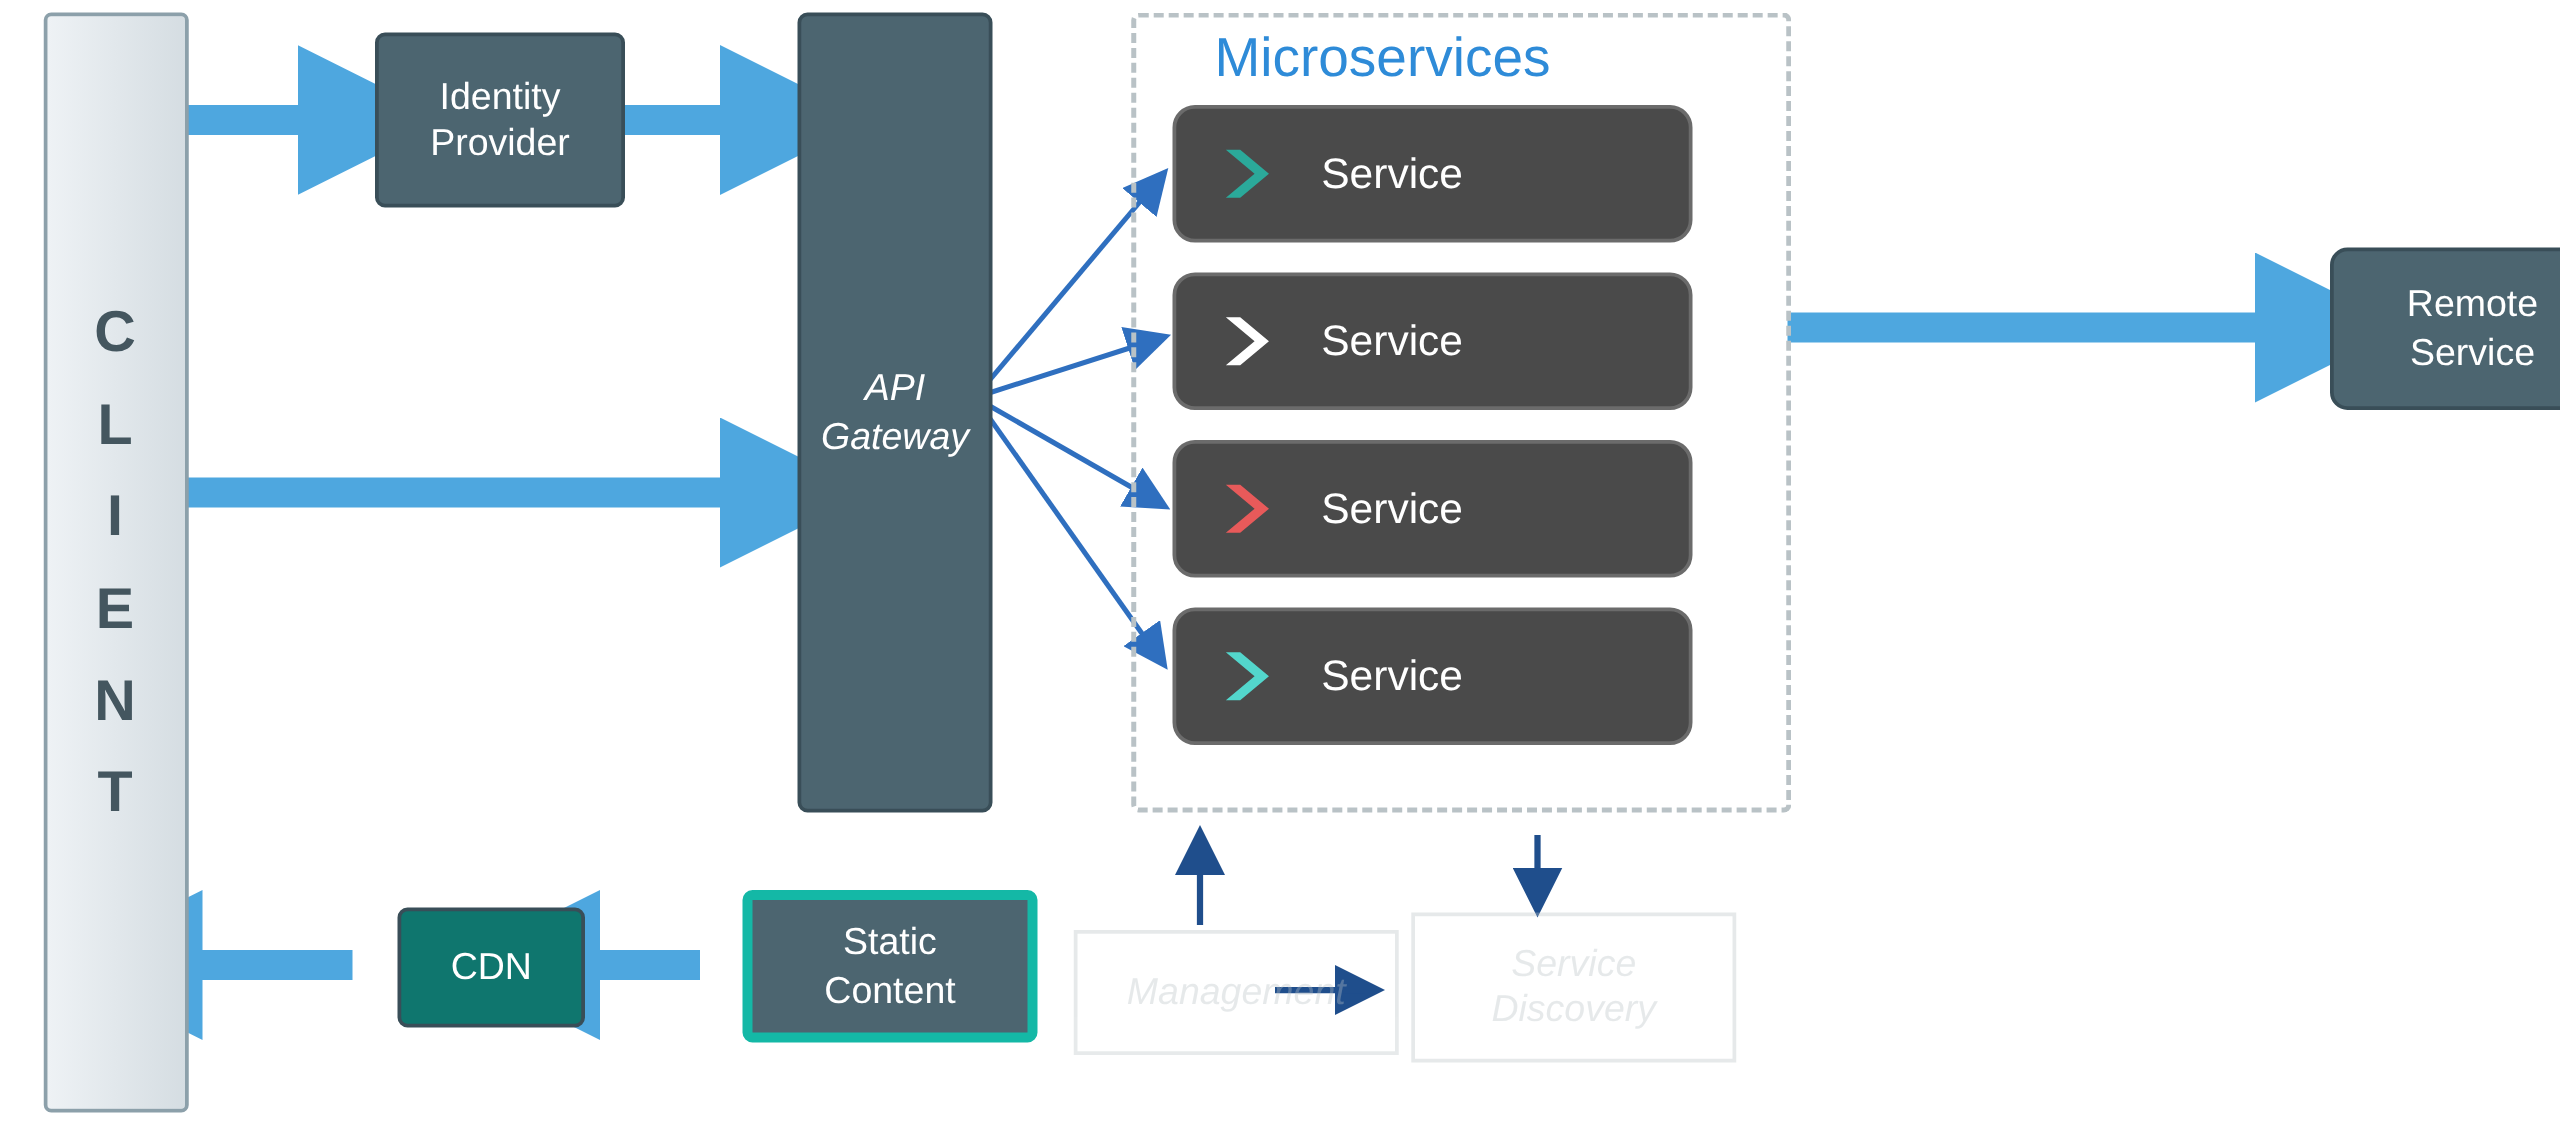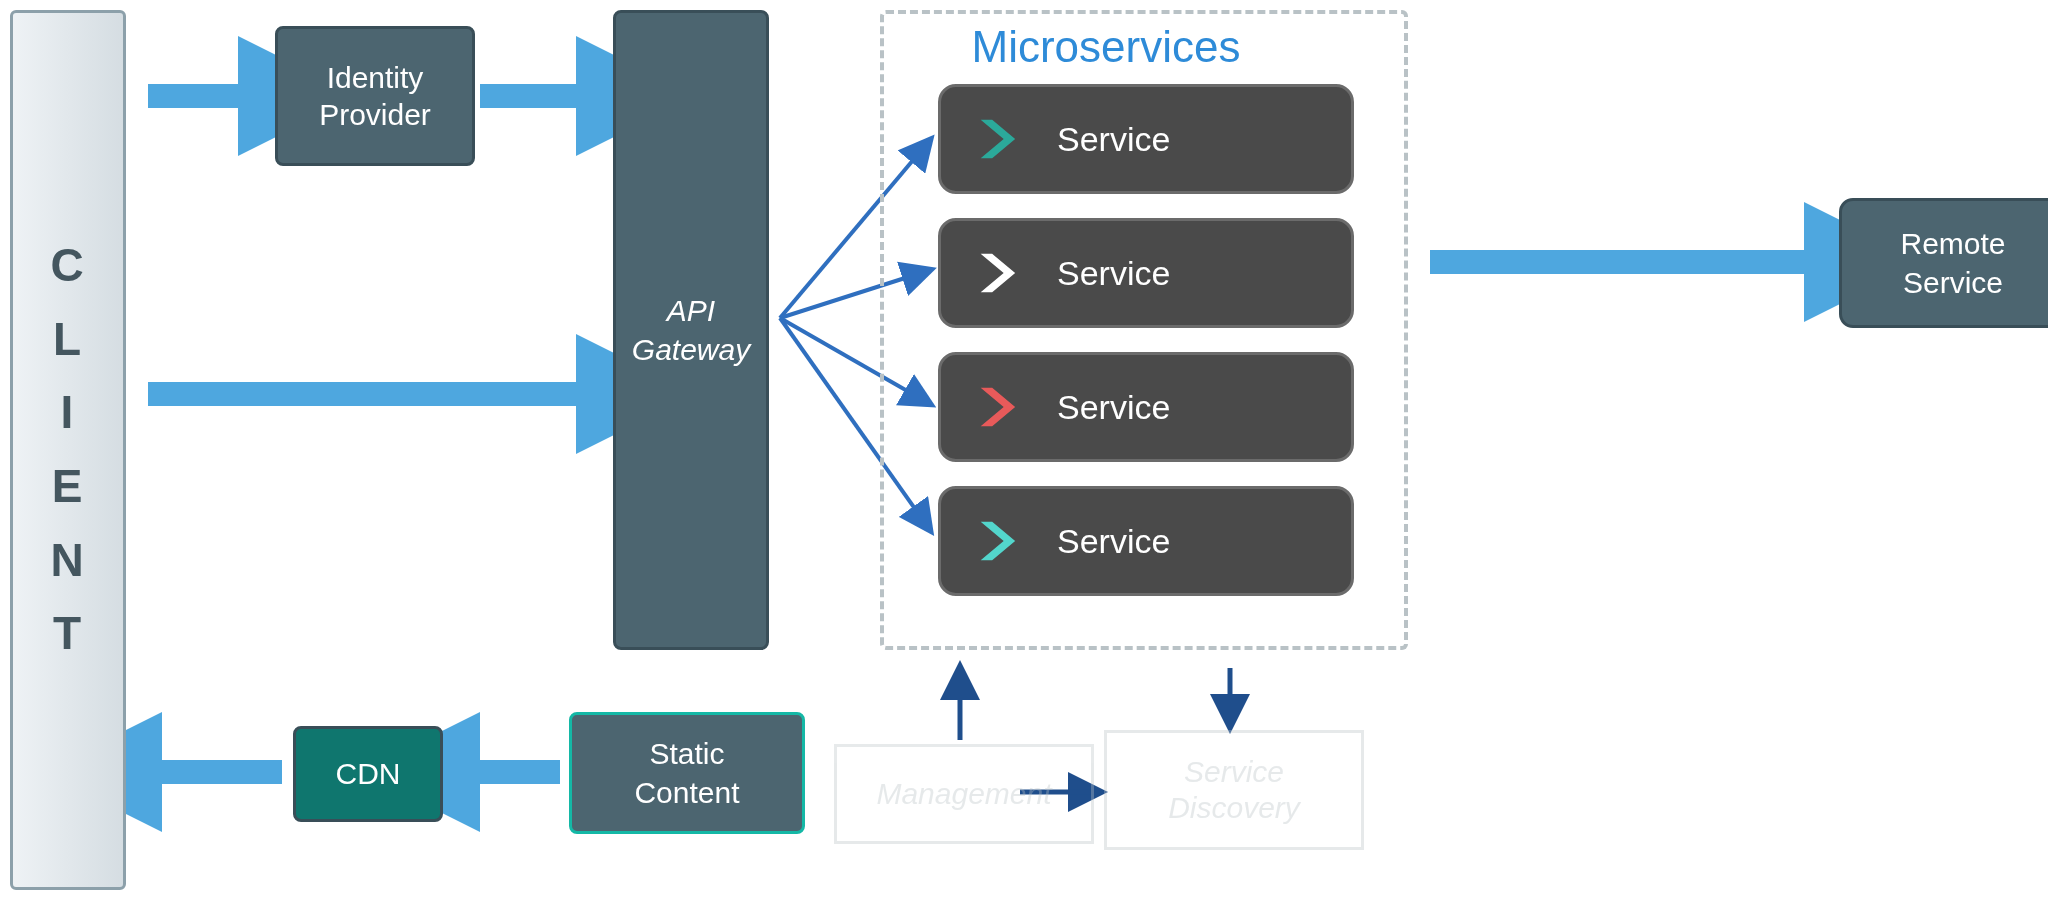--- a/index.html
+++ b/index.html
@@ -1,26 +1,26 @@
 <!DOCTYPE html>
 <html><head>
 <meta charset="utf-8">
 <style>
   html,body{margin:0;padding:0;width:2048px;height:918px;font-family:"Segoe UI",Arial,sans-serif;background:transparent;}
   .stage{position:relative;width:2048px;height:918px;}
-  .box{position:absolute;display:flex;align-items:center;justify-content:center;text-align:center;box-sizing:border-box;}
+  .box{position:absolute;display:flex;align-items:center;justify-content:center;text-align:center;box-sizing:border-box;margin-left:25px;}
   .client{left:10px;top:10px;width:116px;height:880px;background:linear-gradient(90deg,#eef2f5,#d5dde2);border:3px solid #8ca0aa;border-radius:6px;color:#44565f;font-size:46px;font-weight:600;letter-spacing:2px;flex-direction:column;line-height:1.6;}
   .idp{left:275px;top:26px;width:200px;height:140px;background:#4c6570;border:3px solid #394e58;border-radius:8px;color:#fff;font-size:30px;line-height:1.25;}
   .gw{left:613px;top:10px;width:156px;height:640px;background:#4c6570;border:3px solid #394e58;border-radius:8px;color:#fff;font-size:30px;line-height:1.3;font-style:italic;}
   .ms-box{left:880px;top:10px;width:528px;height:640px;border:4px dashed #b9c2c6;border-radius:6px;}
   .ms-title{position:absolute;left:926px;top:22px;width:360px;text-align:center;color:#2e8bd8;font-size:44px;font-weight:500;}
   .svc{position:absolute;width:410px;height:104px;background:#4a4a4a;border:3px solid #6b6b6b;border-radius:18px;display:flex;align-items:center;color:#fff;font-size:34px;}
   .svc .chev{width:46px;height:46px;margin-left:32px;margin-right:38px;}
   .remote{left:1839px;top:198px;width:228px;height:130px;background:#4c6570;border:3px solid #394e58;border-radius:14px;color:#fff;font-size:30px;line-height:1.3;}
-  .static{left:569px;top:712px;width:236px;height:122px;background:#4c6570;border:3px solid #14b8a6;border-radius:8px;color:#fff;font-size:30px;line-height:1.3;}
+  .static{left:569px;top:712px;width:236px;height:122px;background:#4c6570;border:8px solid #14b8a6;border-radius:8px;color:#fff;font-size:30px;line-height:1.3;}
   .cdn{left:293px;top:726px;width:150px;height:96px;background:#0f766e;border:3px solid #394e58;border-radius:8px;color:#fff;font-size:30px;}
   .mgmt{left:834px;top:744px;width:260px;height:100px;border:3px solid #b9c2c6;background:transparent;color:#b9c2c6;font-size:30px;font-style:italic;opacity:.35;}
   .sd{left:1104px;top:730px;width:260px;height:120px;border:3px solid #b9c2c6;background:transparent;color:#b9c2c6;font-size:30px;font-style:italic;opacity:.35;line-height:1.2;}
 </style>
 </head>
 <body>
 
 <div class="stage">
 
   <svg width="2048" height="918" style="position:absolute;left:0;top:0">

